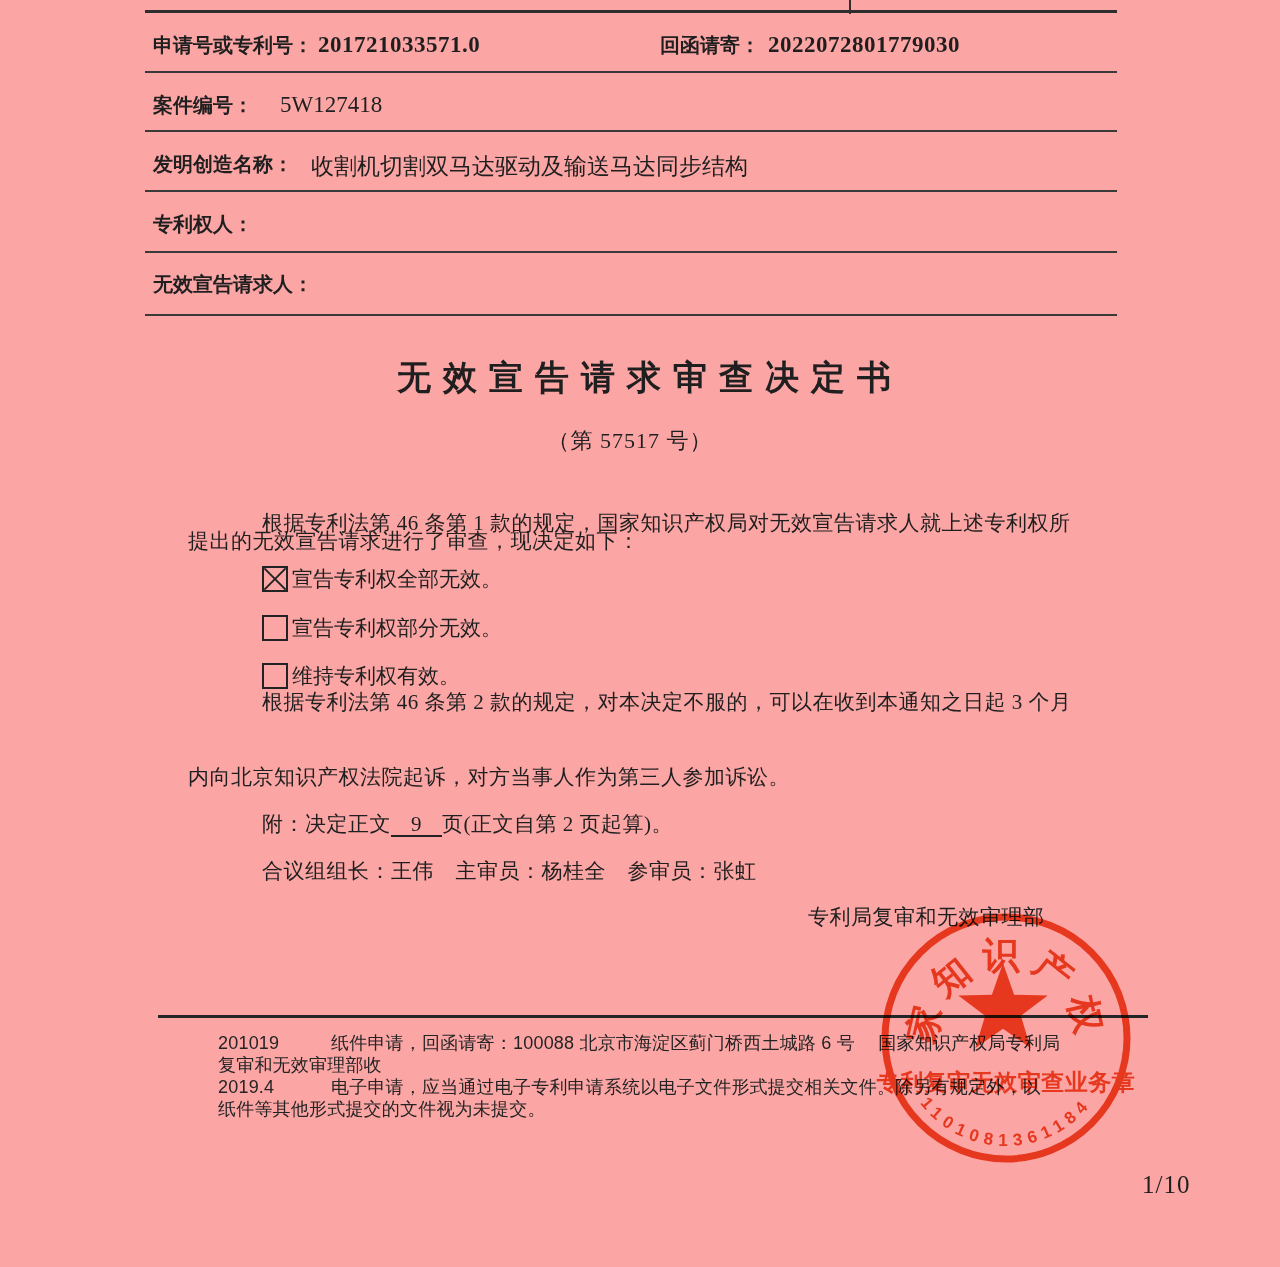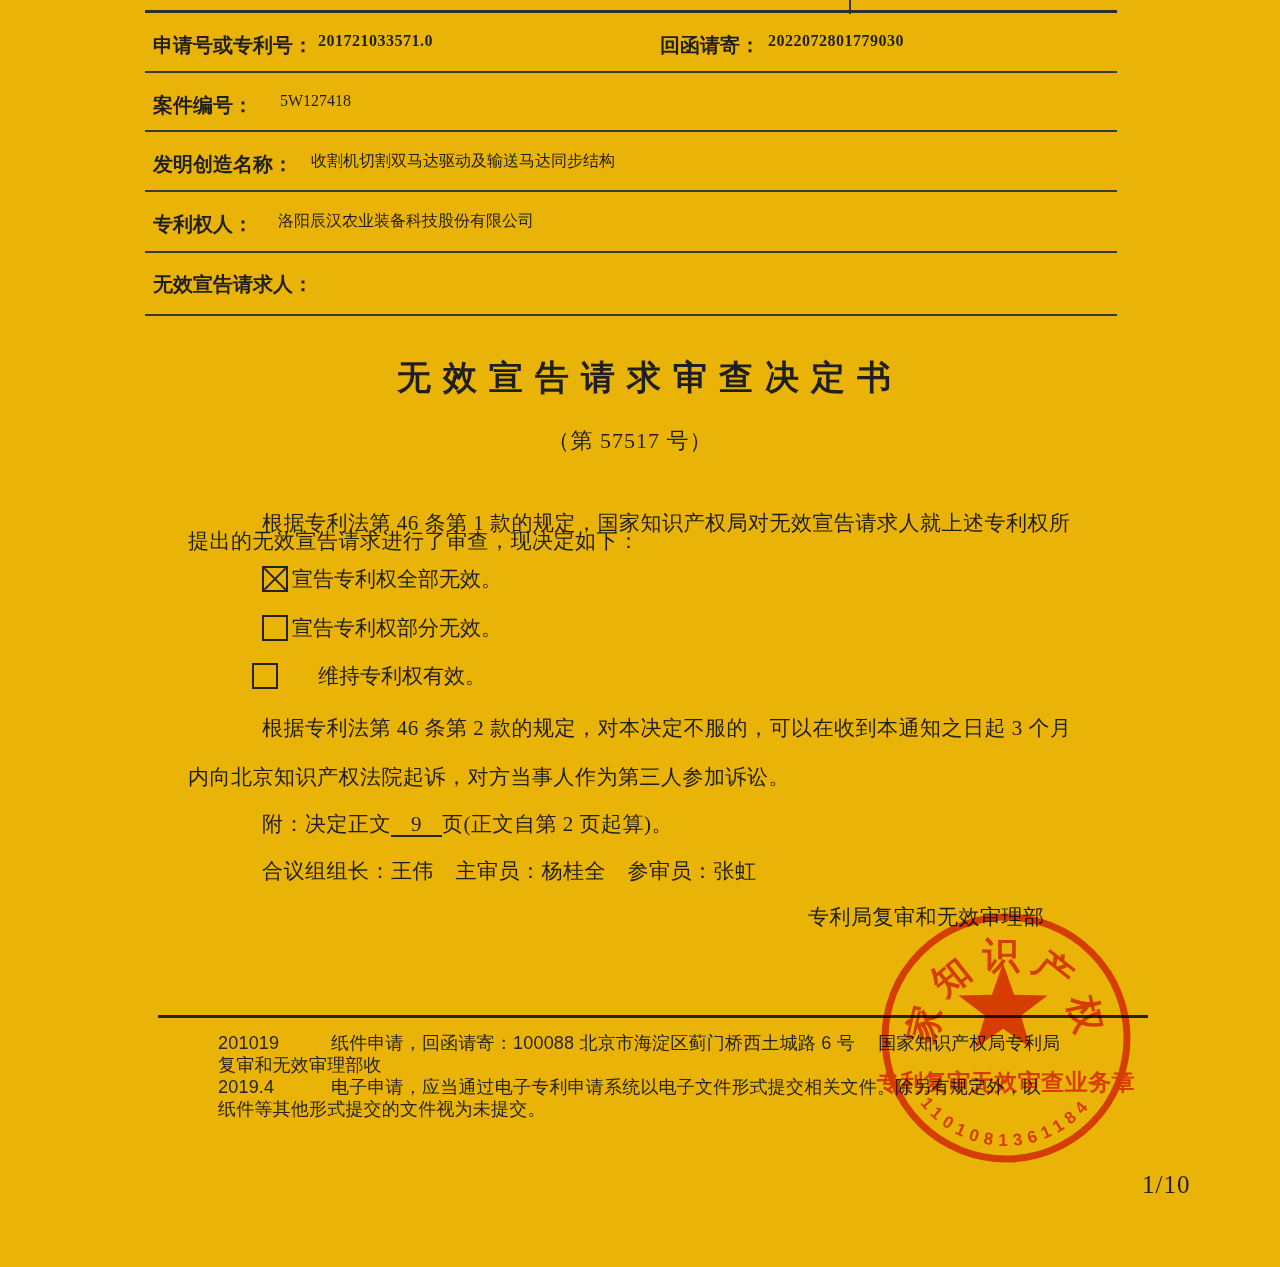--- a/index.html
+++ b/index.html
@@ -1,30 +1,30 @@
 <!DOCTYPE html>
 <html><head>
 <meta charset="utf-8">
 <style>
   html,body{margin:0;padding:0;background:#e9e9e9;}
   .page{
     position:relative;
     width:1280px;height:1267px;
     margin:0 auto;
-    background:#eab308;
+    background:#fca5a5;
     overflow:hidden;
     font-family:"Liberation Serif","DejaVu Serif",serif;
     color:#1f1f1f;
   }
   .abs{position:absolute;}
   .rule{position:absolute;left:145px;width:972px;height:2px;background:#3a3a3a;}
   .rule.thick{height:3px;background:#2e2e2e;}
   .vtick{position:absolute;width:2px;background:#2e2e2e;}
   .hlabel{font-weight:bold;font-size:20px;white-space:nowrap;}
-  .hvalue{font-size:16px;white-space:nowrap;}
+  .hvalue{font-size:23px;white-space:nowrap;}
   .hvalue.bold{font-weight:bold;letter-spacing:.5px;}
   .title-wrap{position:absolute;left:150px;width:960px;text-align:center;}
   .doc-title{font-size:34px;font-weight:bold;letter-spacing:12px;white-space:nowrap;margin-left:40px;}
   .doc-no{font-size:22px;letter-spacing:1px;white-space:nowrap;}
   .para{position:absolute;font-size:21px;white-space:nowrap;letter-spacing:.5px;}
   .opt-row{position:absolute;display:flex;align-items:center;}
   .box{width:22px;height:22px;border:2px solid #232323;position:relative;flex:none;background:transparent;}
   .box.checked::before,.box.checked::after{
     content:"";position:absolute;left:-4px;top:10px;width:30px;height:2px;background:#232323;
   }
@@ -58,21 +58,20 @@
   <span class="abs hlabel" style="left:660px;top:32px;">回函请寄：</span>
   <span class="abs hvalue bold" style="left:768px;top:32px;">2022072801779030</span>
 
   <span class="abs hlabel" style="left:153px;top:92px;">案件编号：</span>
   <span class="abs hvalue" style="left:280px;top:92px;">5W127418</span>
 
   <span class="abs hlabel" style="left:153px;top:151px;">发明创造名称：</span>
   <span class="abs hvalue" style="left:311px;top:151px;">收割机切割双马达驱动及输送马达同步结构</span>
 
   <span class="abs hlabel" style="left:153px;top:211px;">专利权人：</span>
-  <span class="abs hvalue" style="left:278px;top:211px;">洛阳辰汉农业装备科技股份有限公司</span>
 
   <span class="abs hlabel" style="left:153px;top:271px;">无效宣告请求人：</span>
   <span class="abs hvalue" style="left:330px;top:271px;"></span>
 
   <div class="title-wrap" style="top:355px;">
     <span class="doc-title">无效宣告请求审查决定书</span>
   </div>
   <div class="title-wrap" style="top:426px;">
     <span class="doc-no">（第 57517 号）</span>
   </div>
@@ -81,26 +80,26 @@
   <span class="para" style="left:188px;top:527px;">提出的无效宣告请求进行了审查，现决定如下：</span>
 
   <div class="opt-row opt" style="left:262px;top:565px;">
     <span class="box checked"></span>
     <span class="opt-label">宣告专利权全部无效。</span>
   </div>
   <div class="opt-row opt" style="left:262px;top:614px;">
     <span class="box"></span>
     <span class="opt-label">宣告专利权部分无效。</span>
   </div>
-  <div class="opt-row opt" style="left:252px;top:662px;gap:36px;">
+  <div class="opt-row opt" style="left:262px;top:662px;">
     <span class="box"></span>
     <span class="opt-label">维持专利权有效。</span>
   </div>
 
-  <span class="para" style="left:262px;top:714px;">根据专利法第 46 条第 2 款的规定，对本决定不服的，可以在收到本通知之日起 3 个月</span>
+  <span class="para" style="left:262px;top:688px;">根据专利法第 46 条第 2 款的规定，对本决定不服的，可以在收到本通知之日起 3 个月</span>
   <span class="para" style="left:188px;top:763px;">内向北京知识产权法院起诉，对方当事人作为第三人参加诉讼。</span>
 
   <span class="para" style="left:262px;top:810px;"><span>附：决定正文</span><span class="pages-underline">9</span><span>页(正文自第 2 页起算)。</span></span>
 
   <span class="para" style="left:262px;top:857px;">合议组组长：王伟　主审员：杨桂全　参审员：张虹</span>
 
   <span class="para" style="left:808px;top:903px;">专利局复审和无效审理部</span>
 
   <div class="footer-sep" style="top:1015px;"></div>
 

